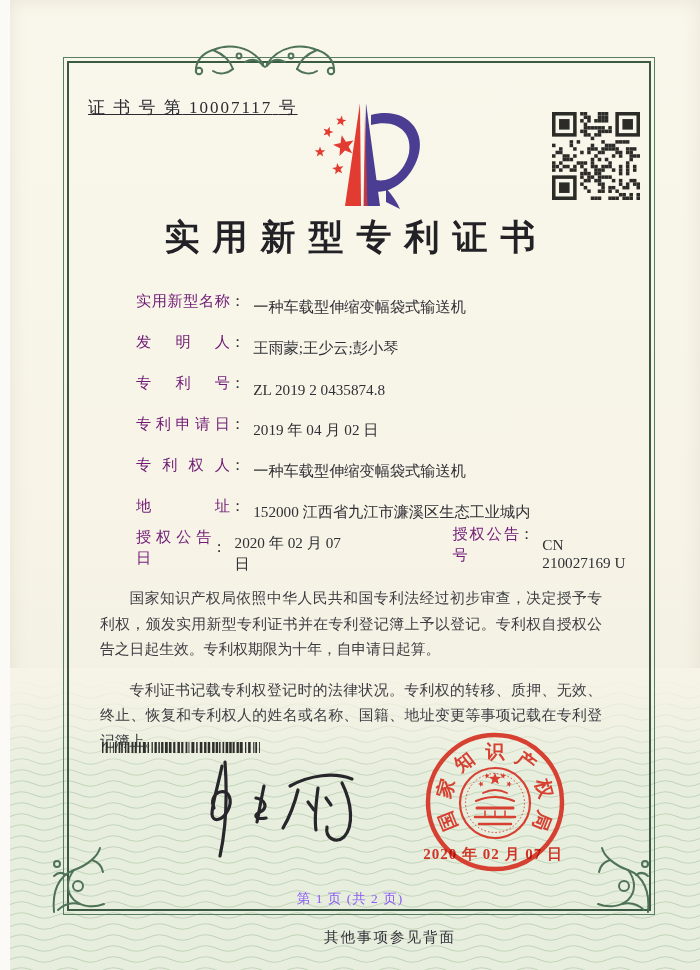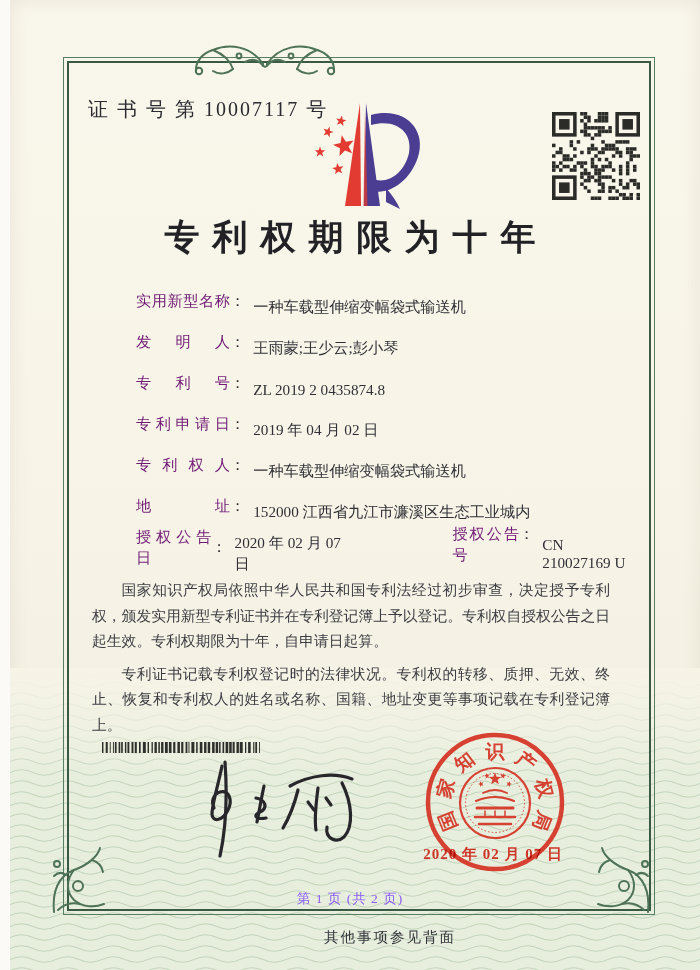--- a/index.html
+++ b/index.html
@@ -16,35 +16,35 @@
   
   #waves{position:absolute;left:10px;top:668px;width:690px;height:302px;z-index:1;}
   #wavefade{position:absolute;left:10px;top:668px;width:690px;height:110px;z-index:2;
     background:linear-gradient(180deg,rgba(247,244,231,1) 0%,rgba(247,244,231,.55) 55%,rgba(247,244,231,0) 100%);}
   
   #frame{position:absolute;left:63px;top:57px;width:590px;height:856px;z-index:3;
     border:1.5px solid #597d61;}
   #frame-inner{position:absolute;left:3px;top:3px;right:3px;bottom:3px;border:2.5px solid #3a5a44;}
   .orn{position:absolute;z-index:4;}
   #content{position:absolute;inset:0;z-index:5;color:#2e2e33;}
-  #cert-no{position:absolute;left:88px;top:96px;font-size:20px;letter-spacing:2px;color:#2a2a30;}
+  #cert-no{position:absolute;left:88px;top:96px;font-size:17px;letter-spacing:2px;color:#2a2a30;text-decoration:underline;}
   #logo{position:absolute;left:287px;top:98px;width:140px;height:114px;}
   #qr{position:absolute;left:552px;top:112px;width:88px;height:88px;}
   #title{position:absolute;left:0;top:214px;width:700px;text-align:center;
     font-size:35px;font-weight:bold;letter-spacing:13px;text-indent:13px;color:#222226;}
   #fields{position:absolute;left:88px;top:281px;width:540px;}
   .frow{height:41px;display:flex;align-items:center;font-size:15.2px;}
   .flabel{display:inline-block;width:94px;text-align:justify;text-align-last:justify;color:#701a75;margin-left:48px;}
   .fcolon{display:inline-block;margin-right:8px;color:#2c2c31;}
   .fvalue{color:#2f2f35;margin-top:12px;}
   .pair2{display:flex;align-items:flex-start;margin-left:48px;}
   .pair2 .flabel{width:84px;}
   #paras{position:absolute;left:85px;top:571px;width:532px;font-size:14.8px;
     line-height:25.5px;text-align:justify;color:#3c3c42;}
-  #paras p{margin:7px;text-indent:2em;}
+  #paras p{margin:15px;text-indent:2em;}
   #barcode{position:absolute;left:102px;top:742px;width:158px;height:11px;}
   #signatory{position:absolute;left:104px;top:786px;font-size:16px;letter-spacing:2px;color:#2a2a30;line-height:30px;}
   #signature{position:absolute;left:198px;top:756px;width:178px;height:104px;z-index:5;}
   #seal{position:absolute;left:413px;top:723px;width:164px;height:158px;z-index:6;
     mix-blend-mode:multiply;opacity:.95;}
   #seal-date{position:absolute;left:417px;top:845px;width:152px;text-align:center;z-index:7;
     font-size:15px;font-weight:bold;color:#cf3527;letter-spacing:1px;mix-blend-mode:multiply;}
   #page-ind{position:absolute;left:0;top:890px;width:700px;text-align:center;
     font-size:13.5px;letter-spacing:1px;color:#8b5cf6;}
   #back-note{position:absolute;left:0;top:928px;width:700px;text-align:center;
@@ -316,21 +316,21 @@
       <rect x="3.5" y="3.5" width="17.5" height="17.5" fill="#f8f5ea"></rect>
       <rect x="7" y="7" width="10.5" height="10.5" fill="#2b2b28"></rect>
       <rect x="63" y="0" width="24.5" height="24.5" fill="#2b2b28"></rect>
       <rect x="66.5" y="3.5" width="17.5" height="17.5" fill="#f8f5ea"></rect>
       <rect x="70" y="7" width="10.5" height="10.5" fill="#2b2b28"></rect>
       <rect x="0" y="63" width="24.5" height="24.5" fill="#2b2b28"></rect>
       <rect x="3.5" y="66.5" width="17.5" height="17.5" fill="#f8f5ea"></rect>
       <rect x="7" y="70" width="10.5" height="10.5" fill="#2b2b28"></rect>
     </svg>
 
-  <div id="title">专利权期限为十年</div>
+  <div id="title">实用新型专利证书</div>
 
   <div id="fields">
     <div class="frow">
       <span class="flabel">实用新型名称</span>
         <span class="fcolon">：</span>
       <span class="fvalue">一种车载型伸缩变幅袋式输送机</span>
     </div>
     <div class="frow">
       <span class="flabel">发明人</span>
         <span class="fcolon">：</span>

